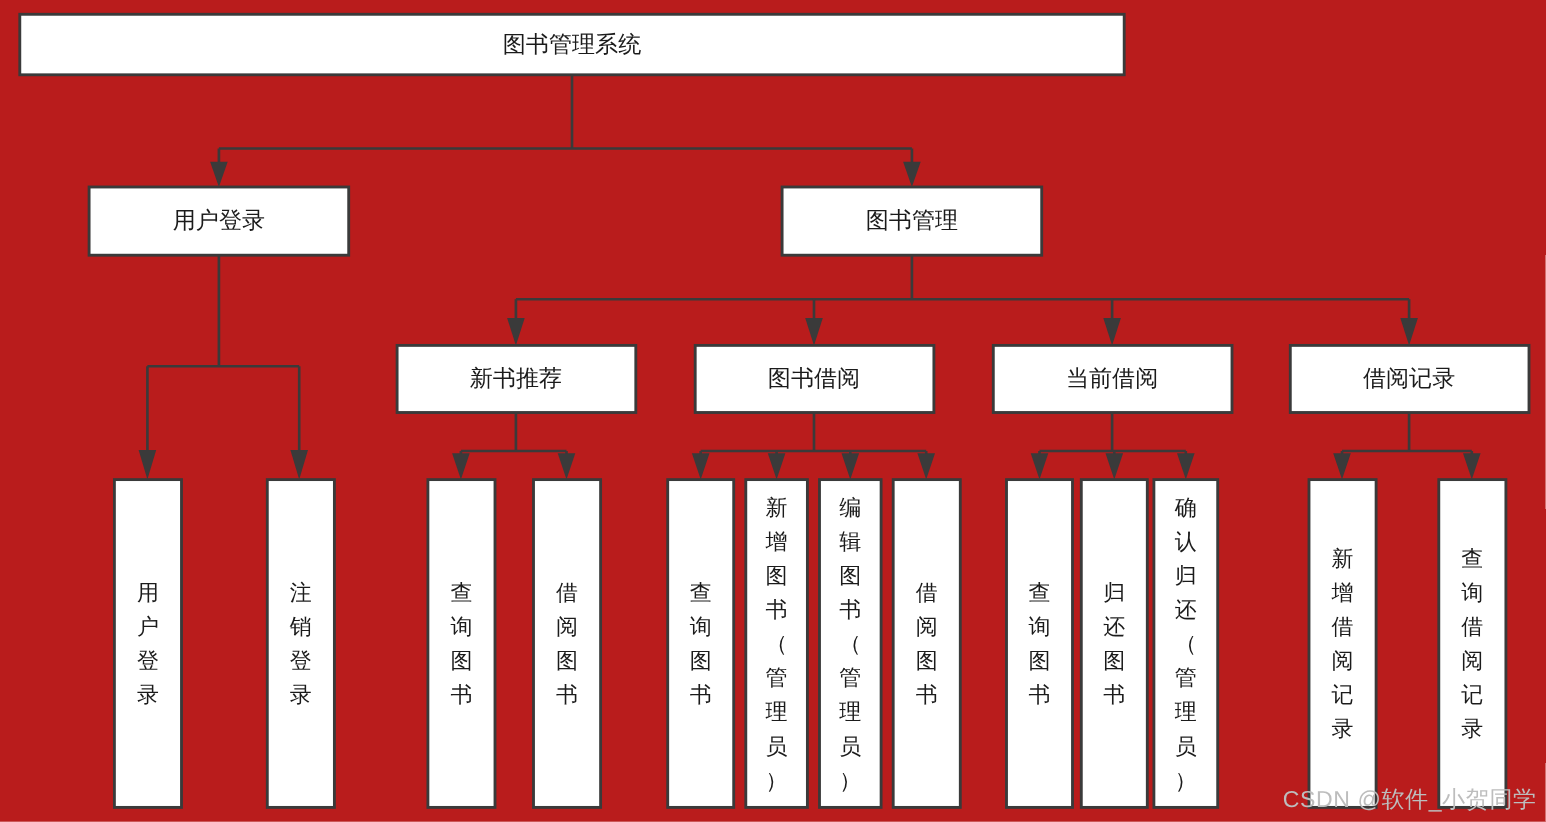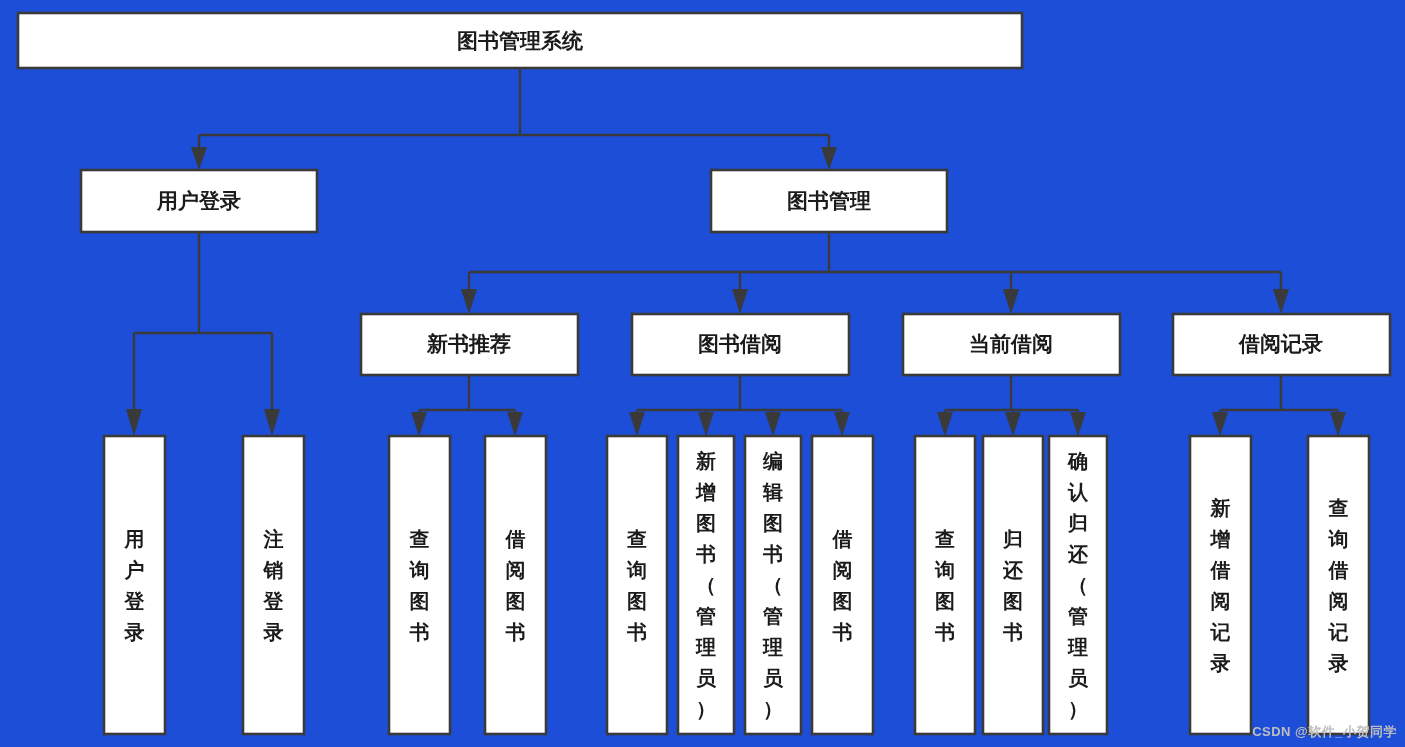--- a/index.html
+++ b/index.html
@@ -10,22 +10,21 @@
   body {
     width: 1405px;
     height: 747px;
     font-family: "Liberation Sans", "DejaVu Sans", sans-serif;
     overflow: hidden;
   }
   #diagram-root {
     position: relative;
     width: 1405px;
     height: 747px;
-    background: #1d4ed8;
-    font-weight: bold;
+    background: #b91c1c;
   }
   svg#tree-svg {
     position: absolute;
     left: 0;
     top: 0;
     width: 1405px;
     height: 747px;
     display: block;
   }
   .node-box {
@@ -54,21 +53,21 @@
     font-family: "Liberation Sans", "DejaVu Sans", sans-serif;
     font-size: 20px;
     fill: #1b1b1b;
     text-anchor: middle;
   }
   .watermark-text {
     position: absolute;
     right: 8px;
     bottom: 6px;
     font-family: "Liberation Sans", "DejaVu Sans", sans-serif;
-    font-size: 13px;
+    font-size: 21px;
     color: #bdbdbd;
     white-space: nowrap;
     letter-spacing: 0.5px;
   }
 </style>
 </head>
 <body>
 
 <div id="diagram-root">
 

